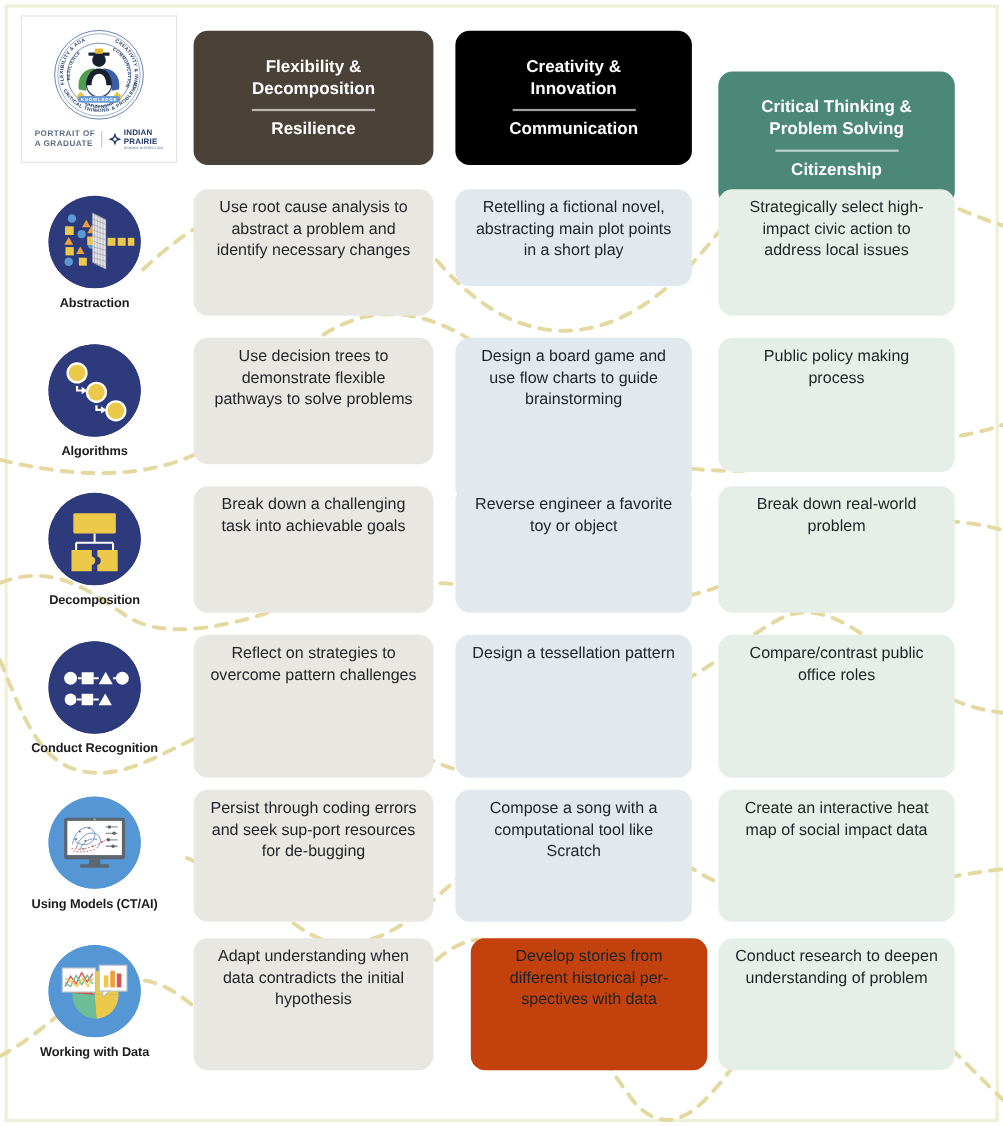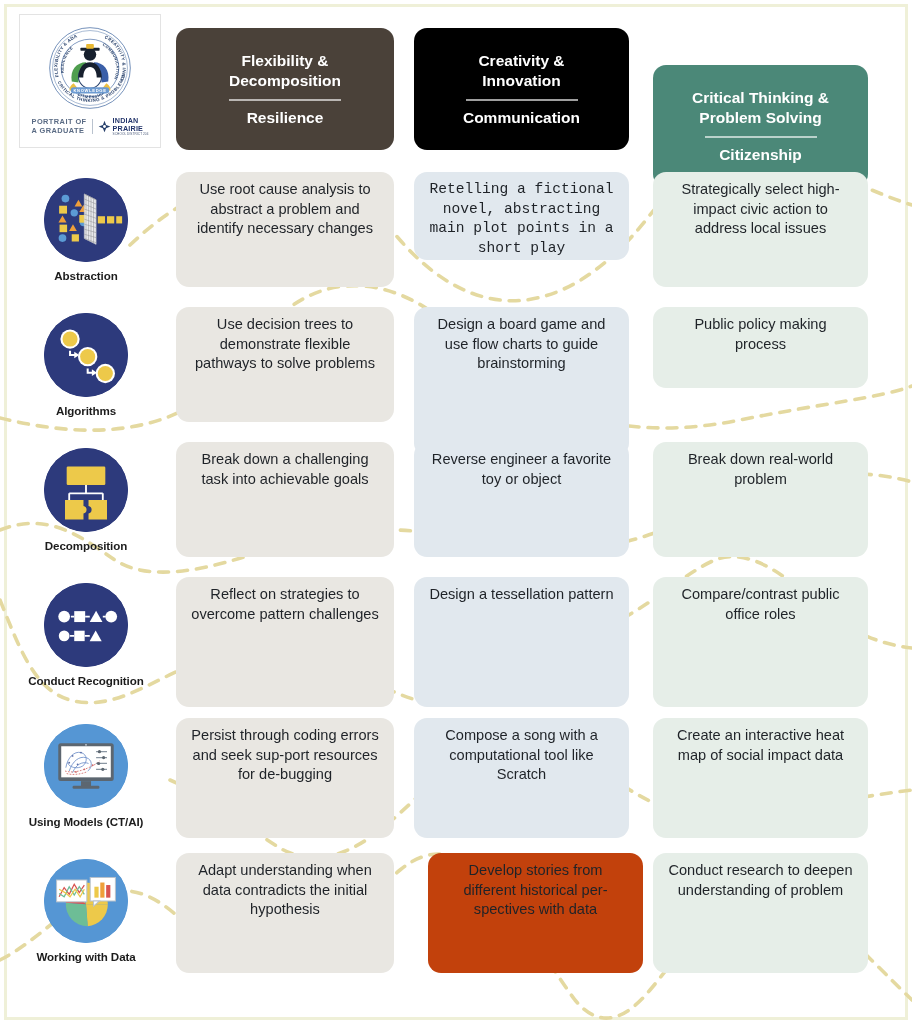--- a/index.html
+++ b/index.html
@@ -451,34 +451,34 @@
           <path d="M 59 50 l 0 6 l 7 -6 z" fill="#ffffff" stroke="#b9c2cb" stroke-width="1.2"></path>
         </g>
       </svg>
     </div>
     <div class="caption">Working with Data</div>
   </div>
 
   <div class="cell" id="c00" style="left: 176px; width: 218px; top: 172px; height: 115px; background: rgb(233, 231, 226);">
       <div class="cell-text">Use root cause analysis to abstract a problem and identify necessary changes</div>
     </div>
-  <div class="cell" id="c01" style="left: 414px; width: 215px; top: 172px; height: 88px; background: rgb(225, 232, 238); font-family: Liberation Mono, monospace;">
+  <div class="cell" id="c01" style="left: 414px; width: 215px; top: 172px; height: 88px; background: rgb(225, 232, 238);">
       <div class="cell-text">Retelling a fictional novel, abstracting main plot points in a short play</div>
     </div>
   <div class="cell" id="c02" style="left: 653px; width: 215px; top: 172px; height: 115px; background: rgb(230, 238, 232);">
       <div class="cell-text">Strategically select high-impact civic action to address local issues</div>
     </div>
 
   <div class="cell" id="c10" style="left: 176px; width: 218px; top: 307px; height: 115px; background: rgb(233, 231, 226);">
       <div class="cell-text">Use decision trees to demonstrate flexible pathways to solve problems</div>
     </div>
   <div class="cell" id="c11" style="left: 414px; width: 215px; top: 307px; height: 149px; background: rgb(225, 232, 238);">
       <div class="cell-text">Design a board game and use flow charts to guide brainstorming</div>
     </div>
-  <div class="cell" id="c12" style="left: 653px; width: 215px; top: 307px; height: 81px; background: rgb(230, 238, 232);">
+  <div class="cell" id="c12" style="left: 653px; width: 215px; top: 307px; height: 122px; background: rgb(230, 238, 232);">
       <div class="cell-text">Public policy making process</div>
     </div>
 
   <div class="cell" id="c20" style="left: 176px; width: 218px; top: 442px; height: 115px; background: rgb(233, 231, 226);">
       <div class="cell-text">Break down a challenging task into achievable goals</div>
     </div>
   <div class="cell" id="c21" style="left: 414px; width: 215px; top: 442px; height: 115px; background: rgb(225, 232, 238);">
       <div class="cell-text">Reverse engineer a favorite toy or object</div>
     </div>
   <div class="cell" id="c22" style="left: 653px; width: 215px; top: 442px; height: 115px; background: rgb(230, 238, 232);">

